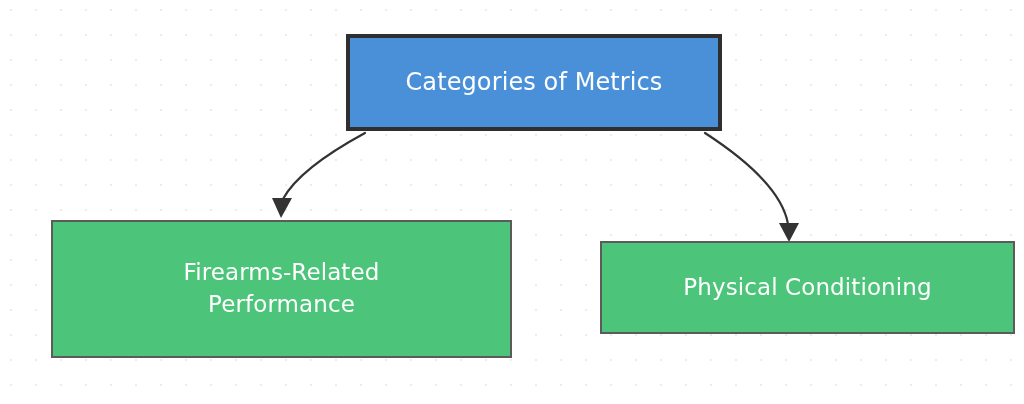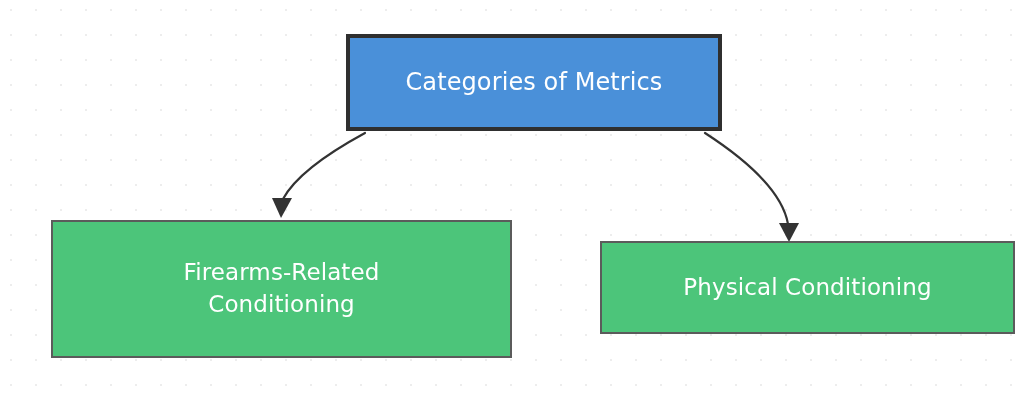--- a/index.html
+++ b/index.html
@@ -100,20 +100,20 @@
     <path d="M 705 133 C 742 157, 782 190, 788 224" fill="none" stroke="#333333" stroke-width="2.2" stroke-linecap="round"></path>
     <polygon points="779,223 799,223 789,242" fill="#333333"></polygon>
   </svg>
 
   <div class="node node-root" id="node-root">
     <span class="node-label">Categories of Metrics</span>
   </div>
 
   <div class="node node-leaf" id="node-firearms">
     <span class="node-label">Firearms-Related
-Conditioning</span>
+Performance</span>
   </div>
 
   <div class="node node-leaf" id="node-physical">
     <span class="node-label">Physical Conditioning</span>
   </div>
 
 </div>
 
 </body></html>

